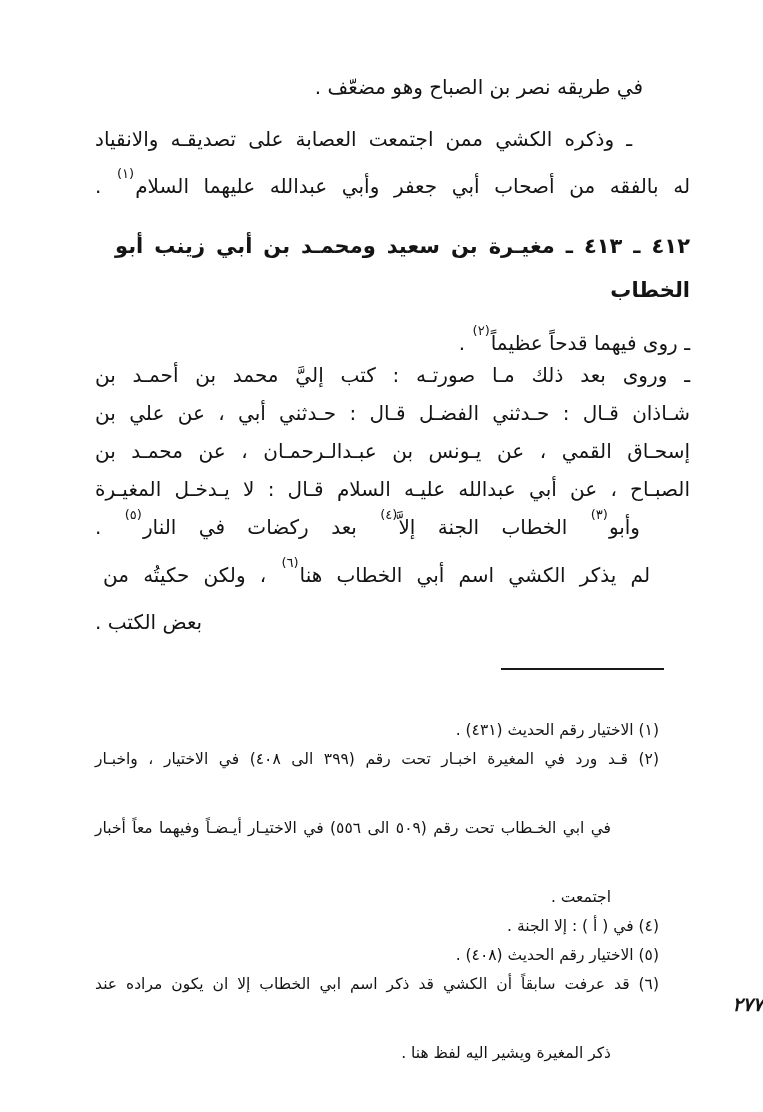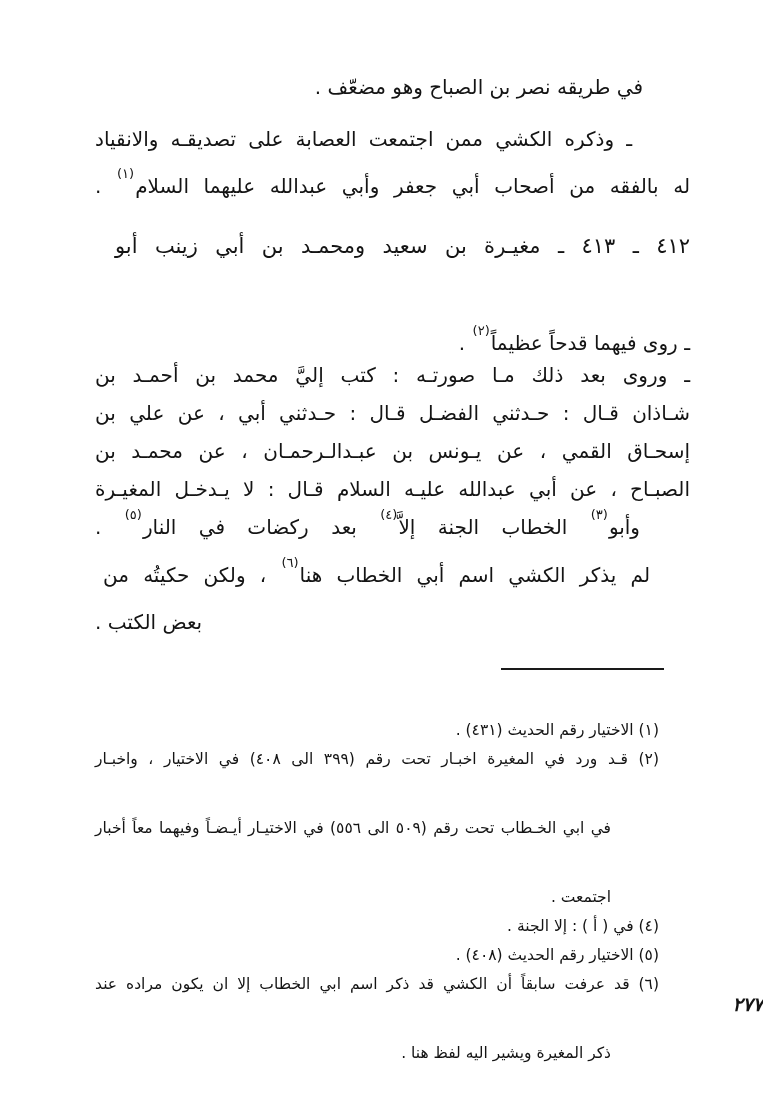--- a/index.html
+++ b/index.html
@@ -27,21 +27,21 @@
   
   .j{text-align:justify; text-align-last:justify;}
   
   .fl{text-align:left;}
   
   .pr47{padding-right:47px;} .pr58{padding-right:58px;}
   .pr50{padding-right:50px;} .pr40{padding-right:40px;margin-left:8px;}
   .pr48{padding-right:48px;margin-top:40px;}
   .para-tariq   {top:68px;  font-size:20px; line-height:38px;}
   .para-kashshi {top:116px; font-size:20px; line-height:47px;}
-  .heading      {top:224px; font-size:21px; line-height:44px; font-weight:normal;margin-left:20px;}
+  .heading      {top:224px; font-size:21px; line-height:44px; font-weight:bold;margin-left:20px;}
   .para-qadh    {top:324px; font-size:20px; line-height:38px;}
   .para-riwaya  {top:356px; font-size:20px; line-height:38px;}
   .para-comment {top:552px; font-size:20px; line-height:47px;}
 
   sup{
     font-size:13px;
     position:relative; top:-7px;
     line-height:0;
     padding:0 1px;
   }
@@ -79,20 +79,21 @@
       <div class="line pr47">في طريقه نصر بن الصباح وهو مضعّف .</div>
     </section>
 
     <section class="para para-kashshi">
       <div class="line j pr58">ـ وذكره الكشي ممن اجتمعت العصابة على تصديقـه والانقياد</div>
       <div class="line j">له بالفقه من أصحاب أبي جعفر وأبي عبدالله عليهما السلام<sup>(١)</sup> .</div>
     </section>
 
     <section class="para heading">
       <div class="line j">٤١٢ ـ ٤١٣ ـ مغيـرة بن سعيد ومحمـد بن أبي زينب أبو</div>
+      <div class="line">الخطاب</div>
     </section>
 
     <section class="para para-qadh">
       <div class="line">ـ روى فيهما قدحاً عظيماً<sup>(٢)</sup> .</div>
     </section>
 
     <section class="para para-riwaya">
       <div class="line j">ـ وروى بعد ذلك مـا صورتـه : كتب إليَّ محمد بن أحمـد بن</div>
       <div class="line j">شـاذان قـال : حـدثني الفضـل قـال : حـدثني أبي ، عن علي بن</div>
       <div class="line j">إسحـاق القمي ، عن يـونس بن عبـدالـرحمـان ، عن محمـد بن</div>

